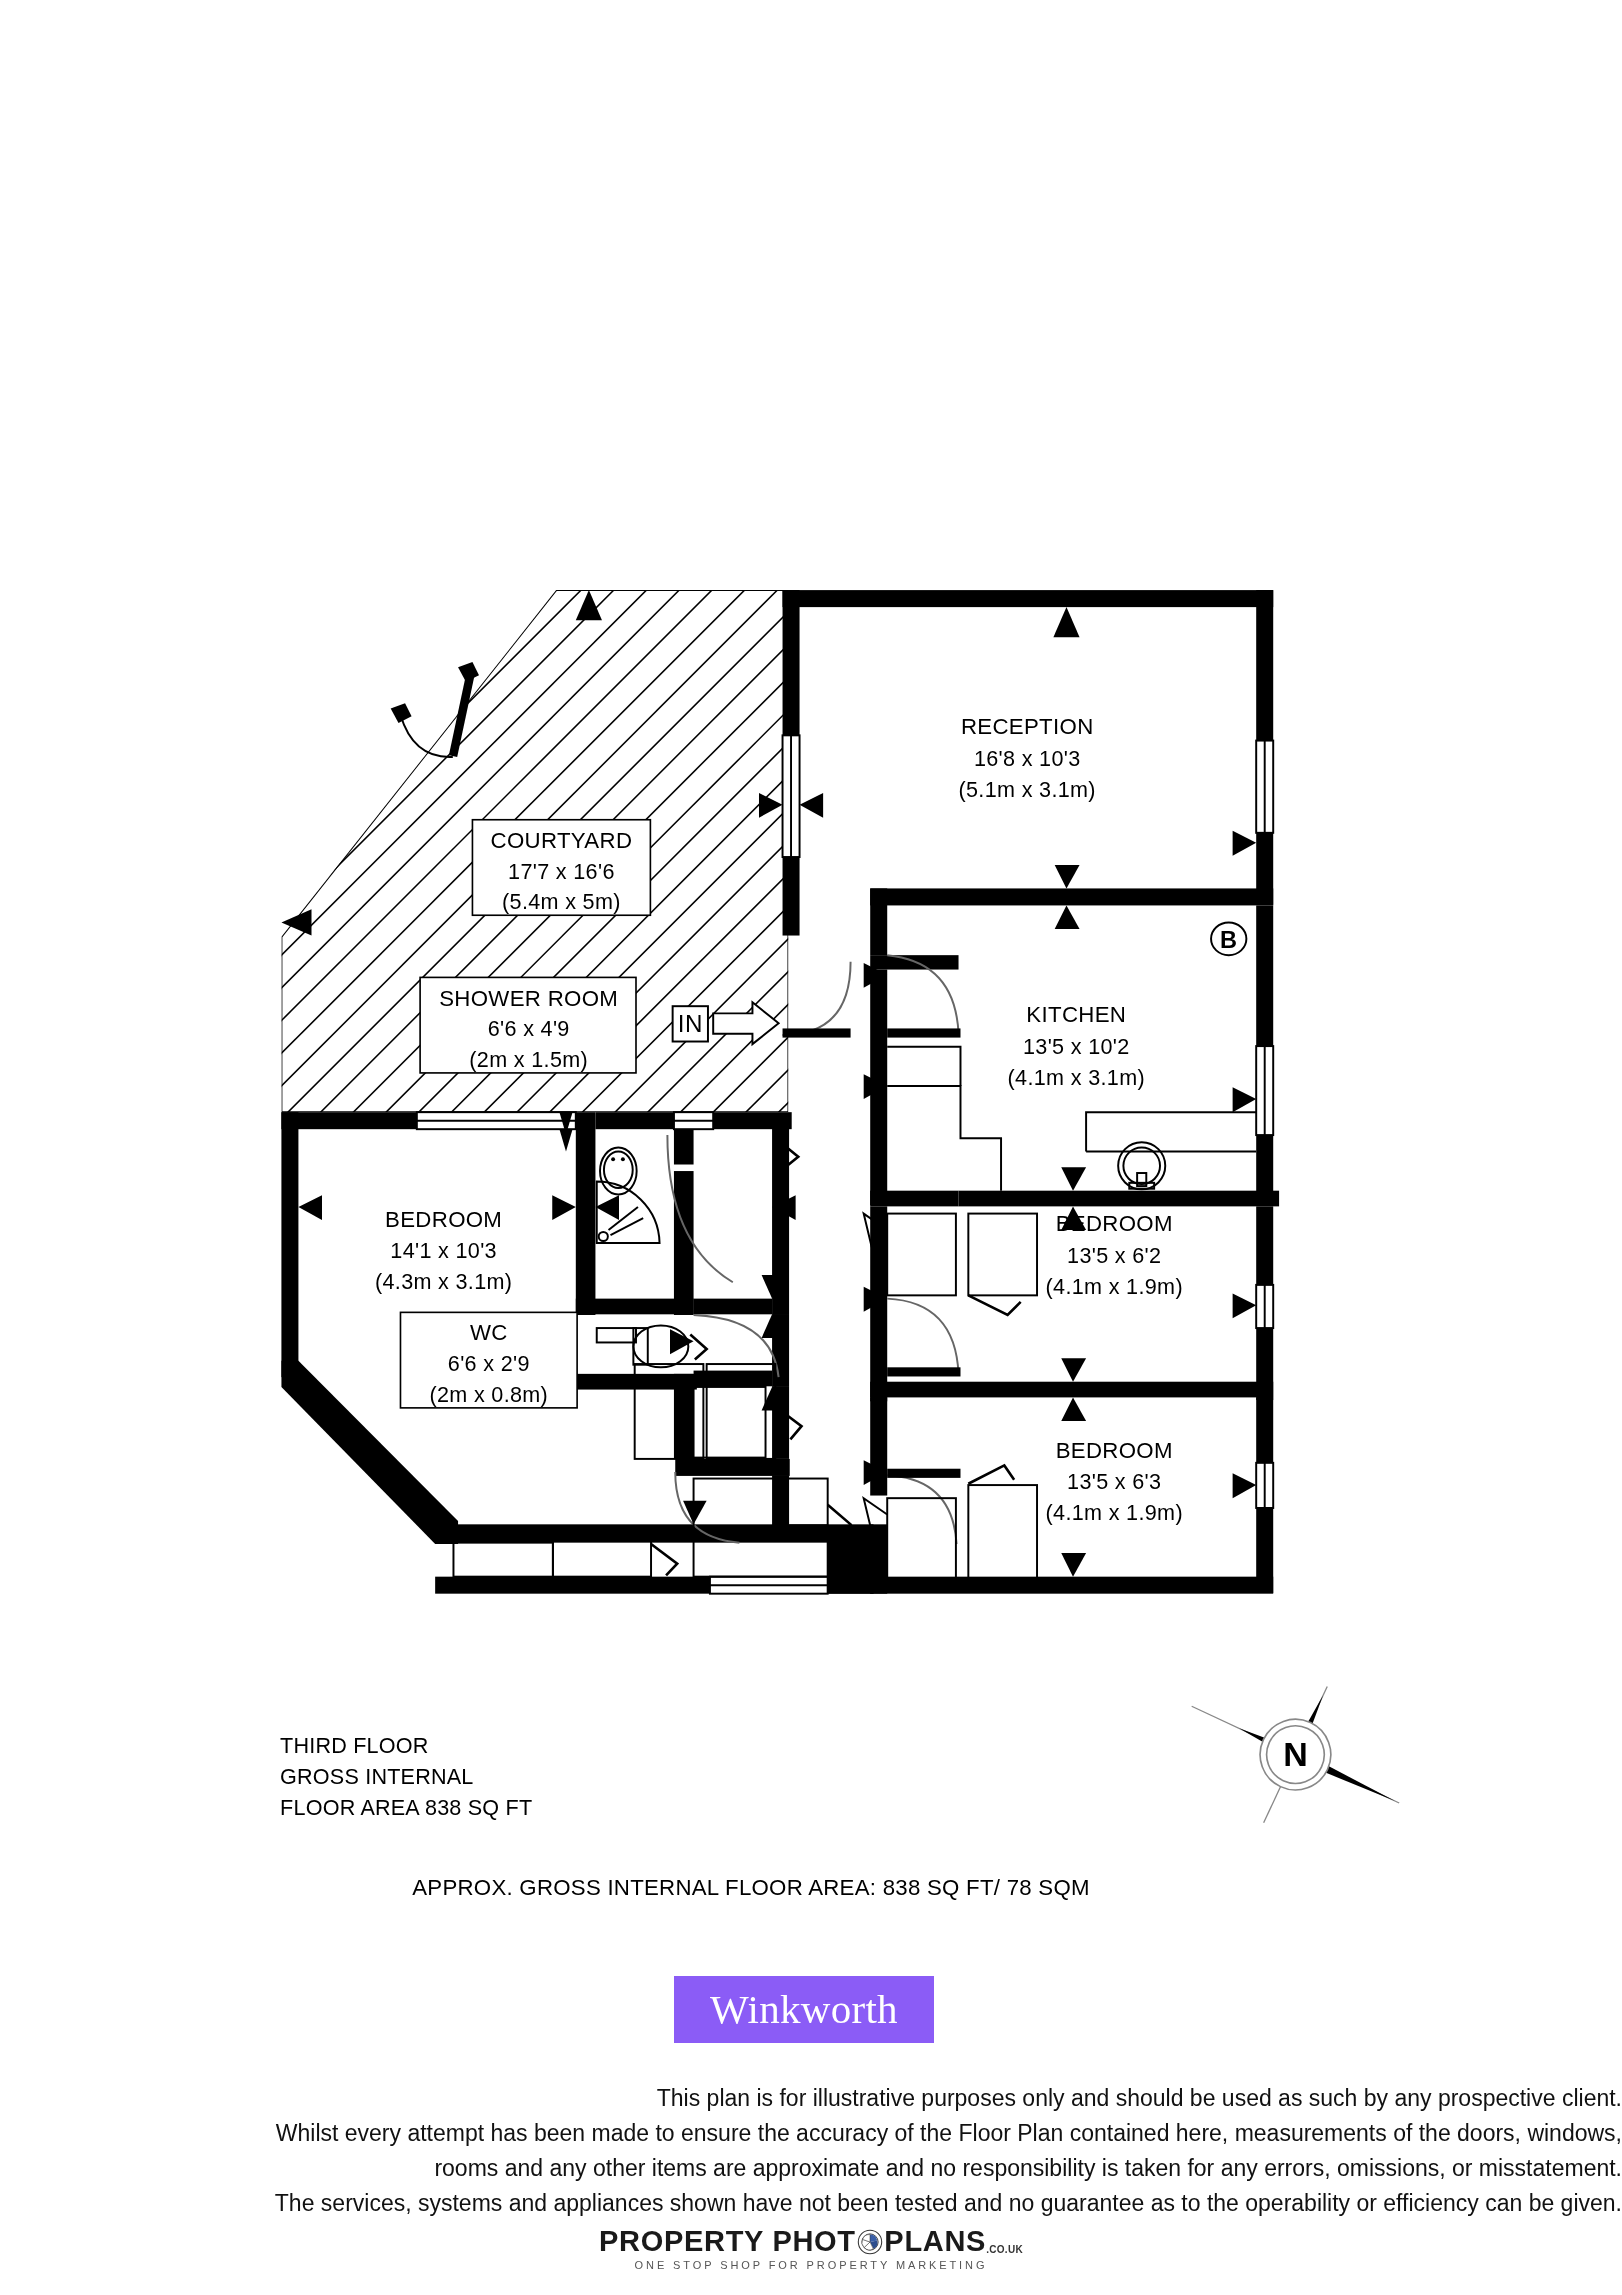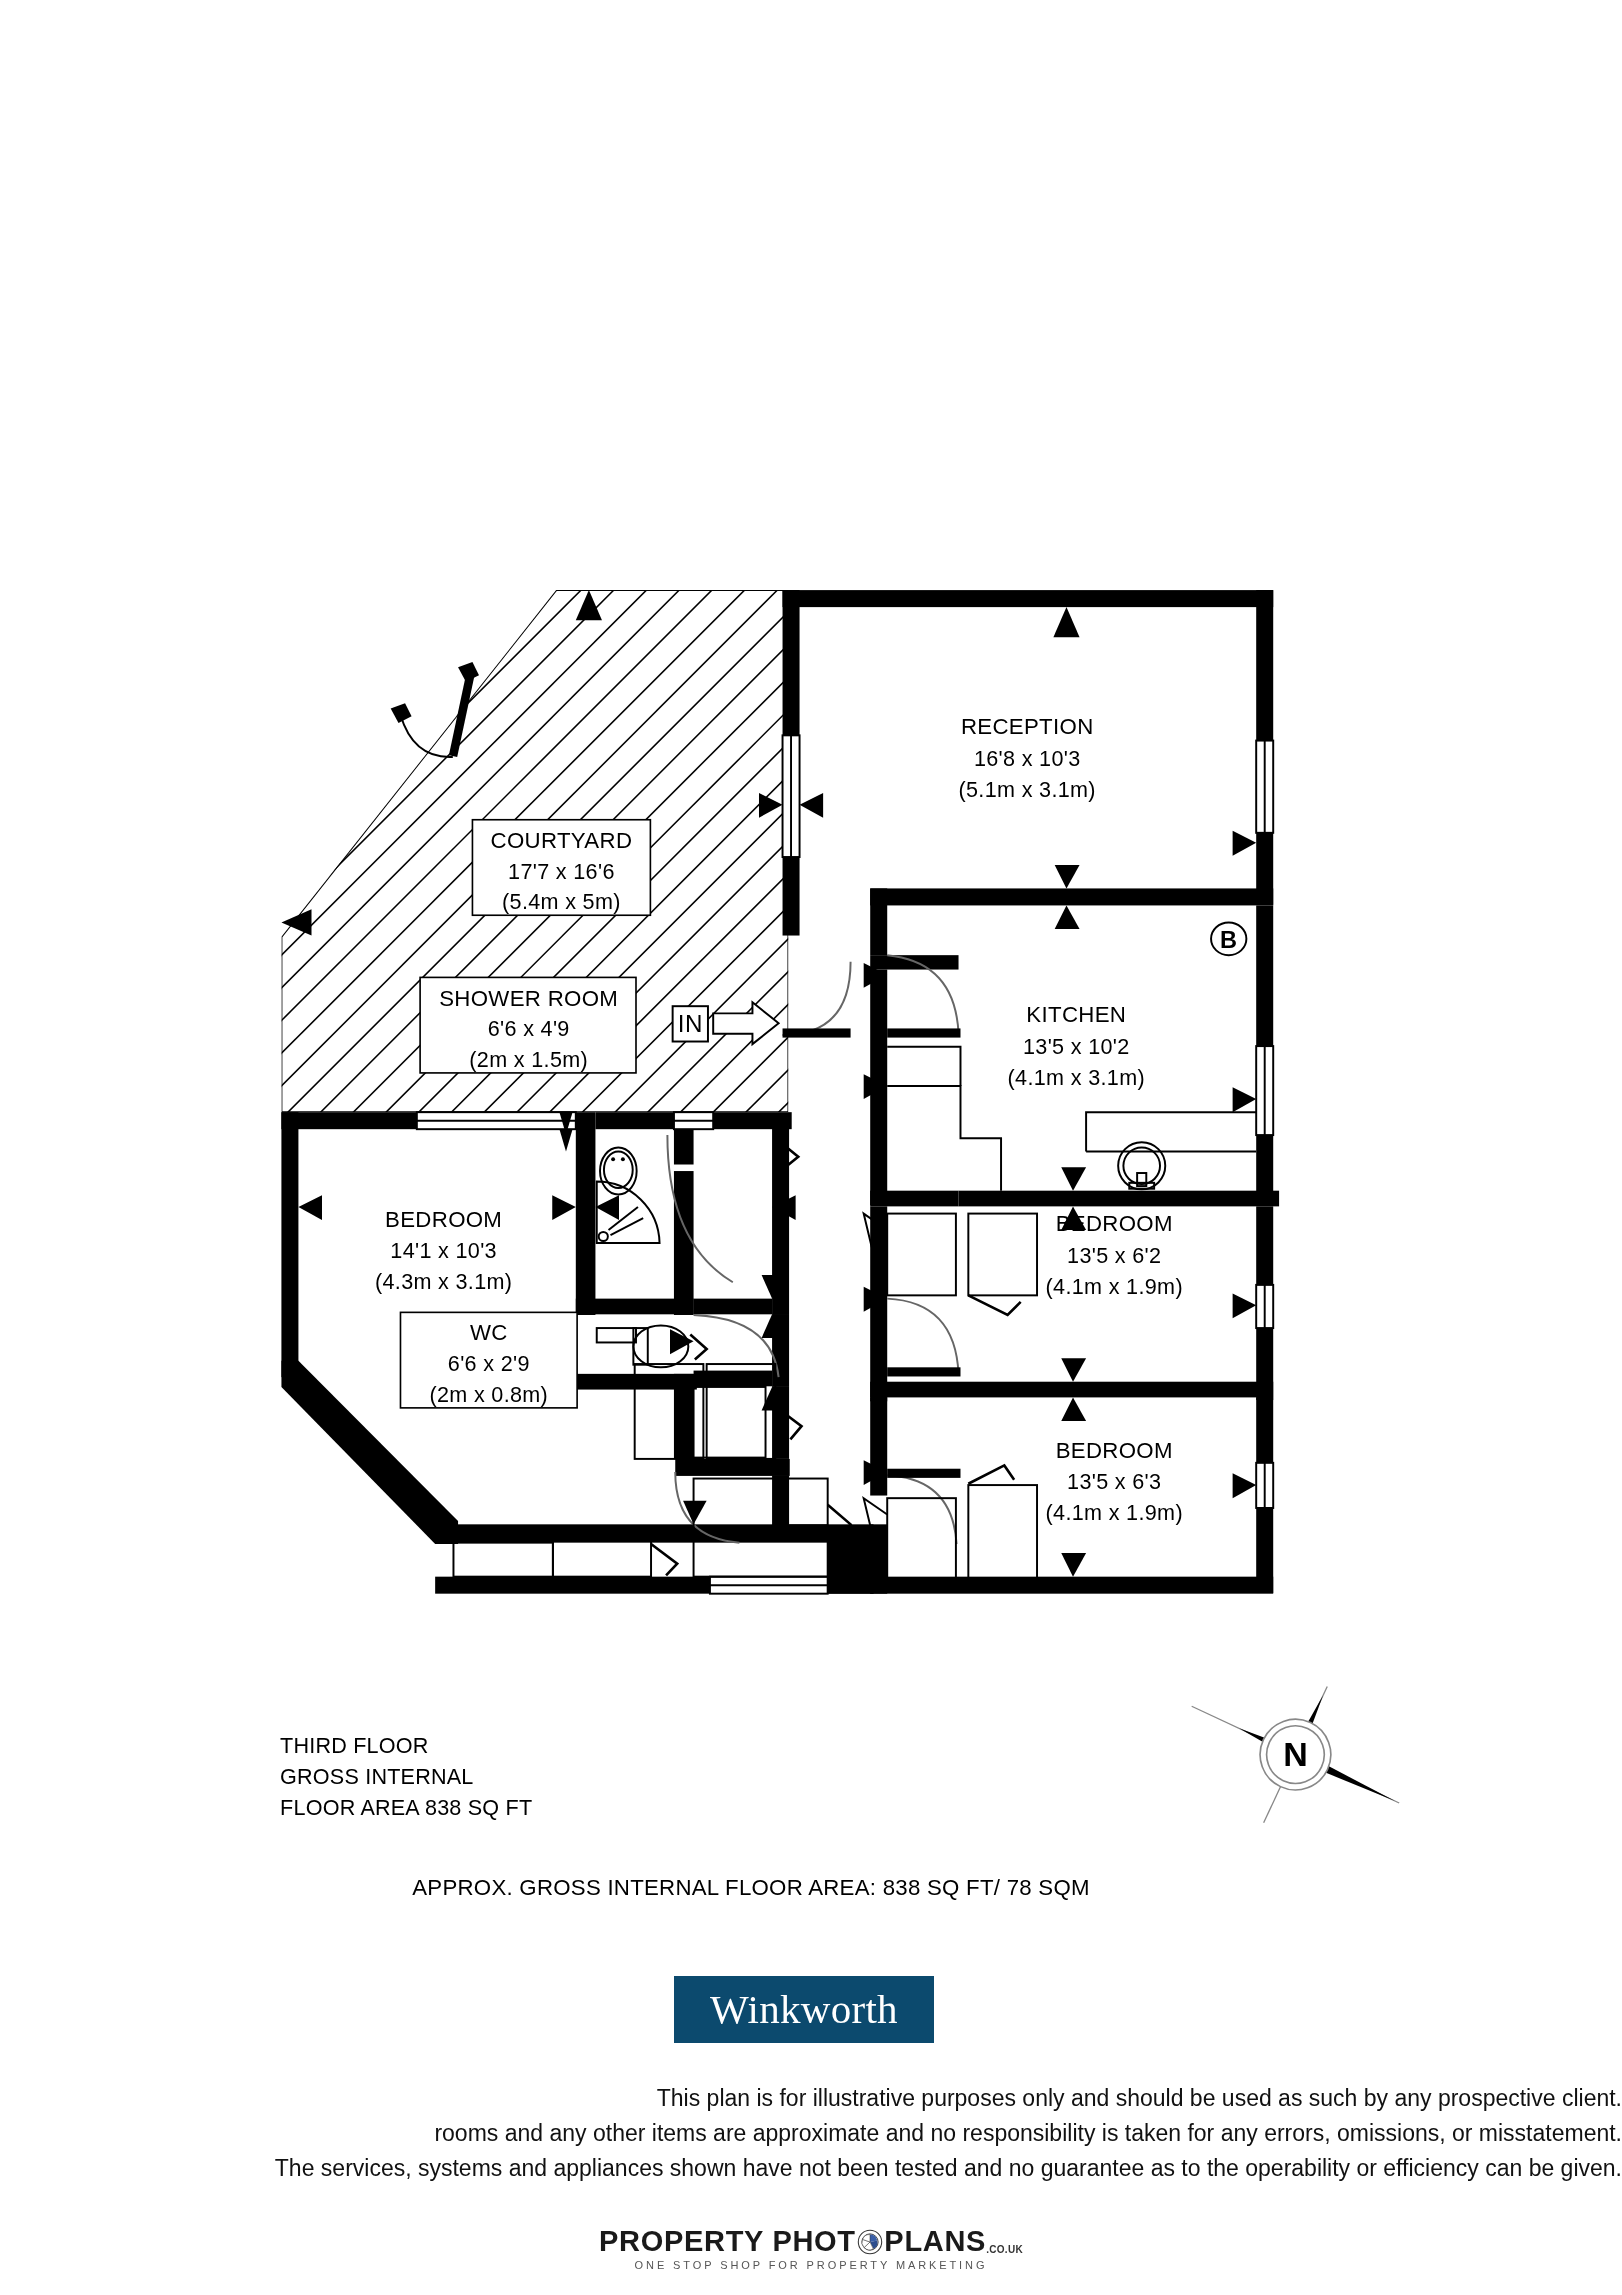--- a/index.html
+++ b/index.html
@@ -53,21 +53,21 @@
     letter-spacing: 0.4px;
   }
 
   
   #winkworth-logo {
     position: absolute;
     left: 674px;
     top: 1976px;
     width: 260px;
     height: 67px;
-    background: #0c4a6e;
+    background: #8b5cf6;
     display: flex;
     align-items: center;
     justify-content: center;
   }
   #winkworth-logo .wk-text {
     font-family: "Liberation Serif", serif;
     color: #ffffff;
     font-size: 41px;
     line-height: 1;
     letter-spacing: 0.3px;
@@ -498,20 +498,21 @@
       <text x="0" y="18" transform="rotate(-25)" text-anchor="middle" style="font-family:'Liberation Sans',sans-serif;font-size:52px;font-weight:bold;fill:#000">N</text>
     </g>
   </svg>
 
   <div id="winkworth-logo">
     <span class="wk-text">Winkworth</span>
   </div>
 
   <div id="disclaimer">
     <div>This plan is for illustrative purposes only and should be used as such by any prospective client.</div>
+    <div>Whilst every attempt has been made to ensure the accuracy of the Floor Plan contained here, measurements of the doors, windows,</div>
     <div>rooms and any other items are approximate and no responsibility is taken for any errors, omissions, or misstatement.</div>
     <div>The services, systems and appliances shown have not been tested and no guarantee as to the operability or efficiency can be given.</div>
   </div>
 
   <div id="ppp-logo">
     <div class="ppp-main">
       <span>PROPERTY PHOT</span>
       <span class="ppp-aperture">
         <svg width="26" height="26" viewBox="0 0 40 40">
           <circle cx="20" cy="20" r="18" fill="none" stroke="#333" stroke-width="1.6"></circle>

